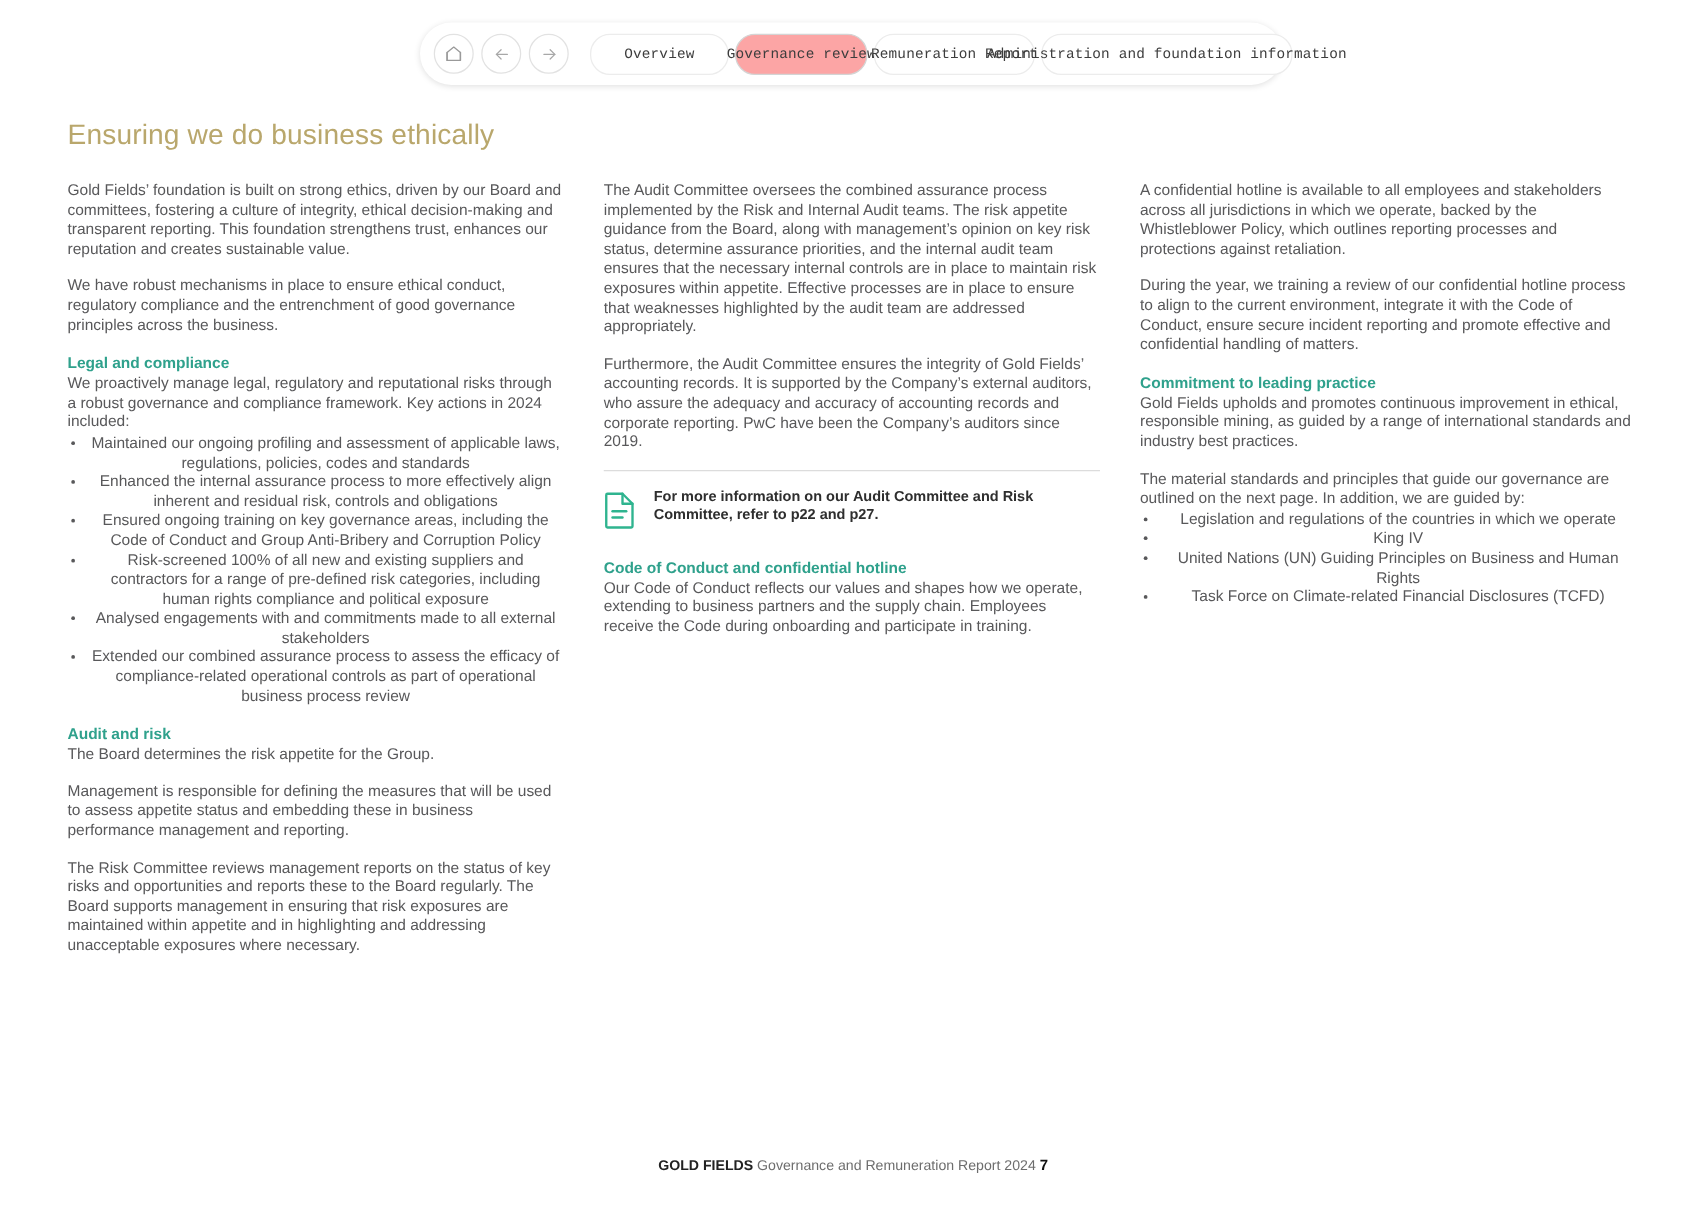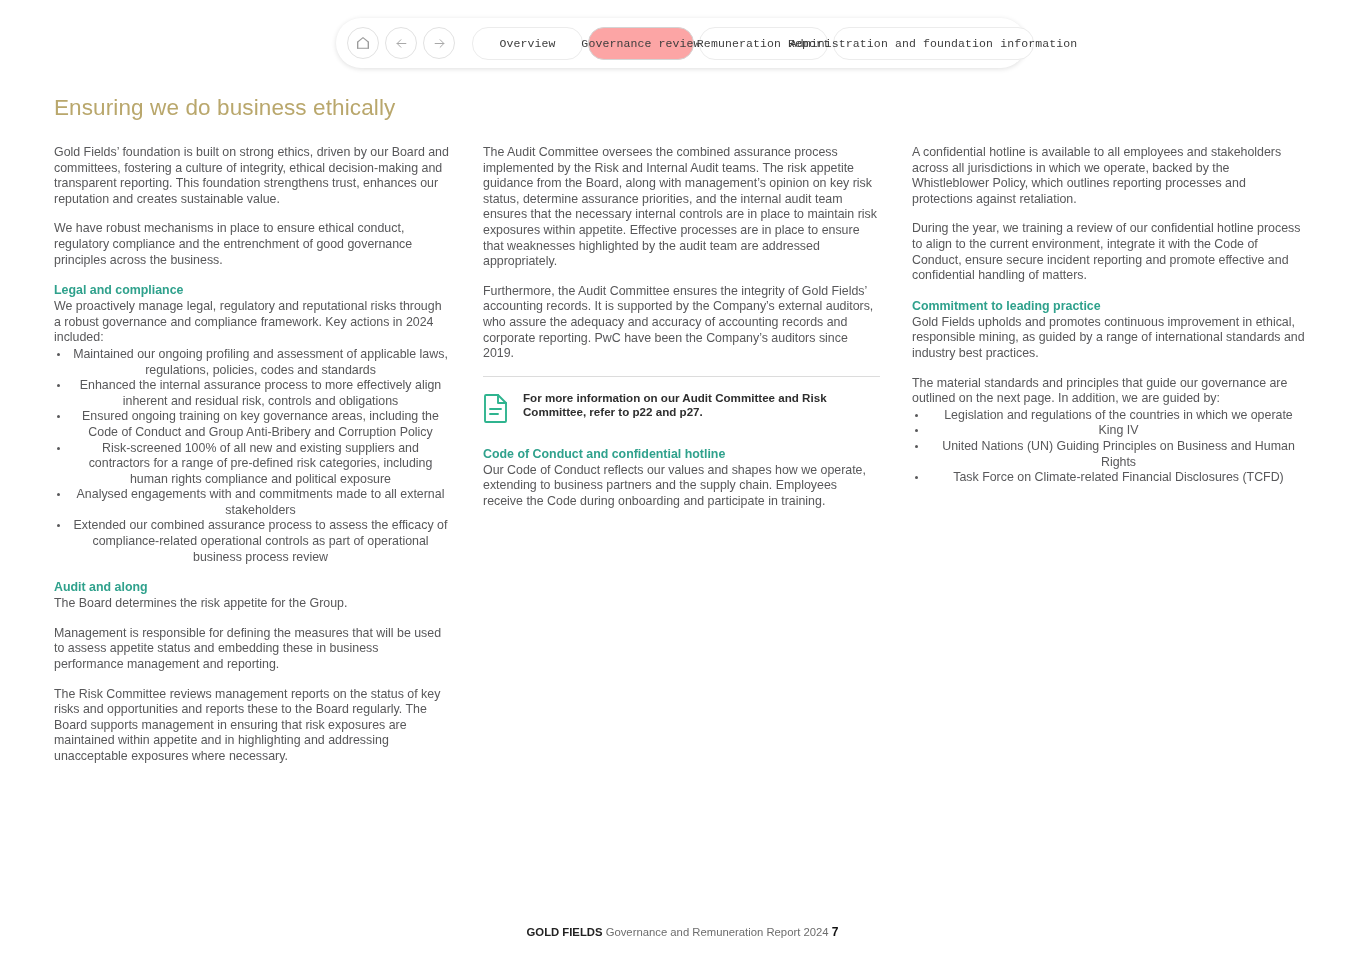--- a/index.html
+++ b/index.html
@@ -236,21 +236,21 @@
 
     <ul class="bullets">
       <li>Maintained our ongoing profiling and assessment of applicable laws, regulations, policies, codes and standards</li>
       <li>Enhanced the internal assurance process to more effectively align inherent and residual risk, controls and obligations</li>
       <li>Ensured ongoing training on key governance areas, including the Code of Conduct and Group Anti-Bribery and Corruption Policy</li>
       <li>Risk-screened 100% of all new and existing suppliers and contractors for a range of pre-defined risk categories, including human rights compliance and political exposure</li>
       <li>Analysed engagements with and commitments made to all external stakeholders</li>
       <li>Extended our combined assurance process to assess the efficacy of compliance-related operational controls as part of operational business process review</li>
     </ul>
 
-    <h3 class="sub spaced">Audit and along</h3>
+    <h3 class="sub spaced">Audit and risk</h3>
     <p class="body">The Board determines the risk appetite for the Group.</p>
     <p class="body">Management is responsible for defining the measures that will be used to assess appetite status and embedding these in business performance management and reporting.</p>
     <p class="body">The Risk Committee reviews management reports on the status of key risks and opportunities and reports these to the Board regularly. The Board supports management in ensuring that risk exposures are maintained within appetite and in highlighting and addressing unacceptable exposures where necessary.</p>
   </div>
 
   <div class="col">
     <p class="body">The Audit Committee oversees the combined assurance process implemented by the Risk and Internal Audit teams. The risk appetite guidance from the Board, along with management’s opinion on key risk status, determine assurance priorities, and the internal audit team ensures that the necessary internal controls are in place to maintain risk exposures within appetite. Effective processes are in place to ensure that weaknesses highlighted by the audit team are addressed appropriately.</p>
     <p class="body">Furthermore, the Audit Committee ensures the integrity of Gold Fields’ accounting records. It is supported by the Company’s external auditors, who assure the adequacy and accuracy of accounting records and corporate reporting. PwC have been the Company’s auditors since 2019.</p>
 
     <hr class="rule">

